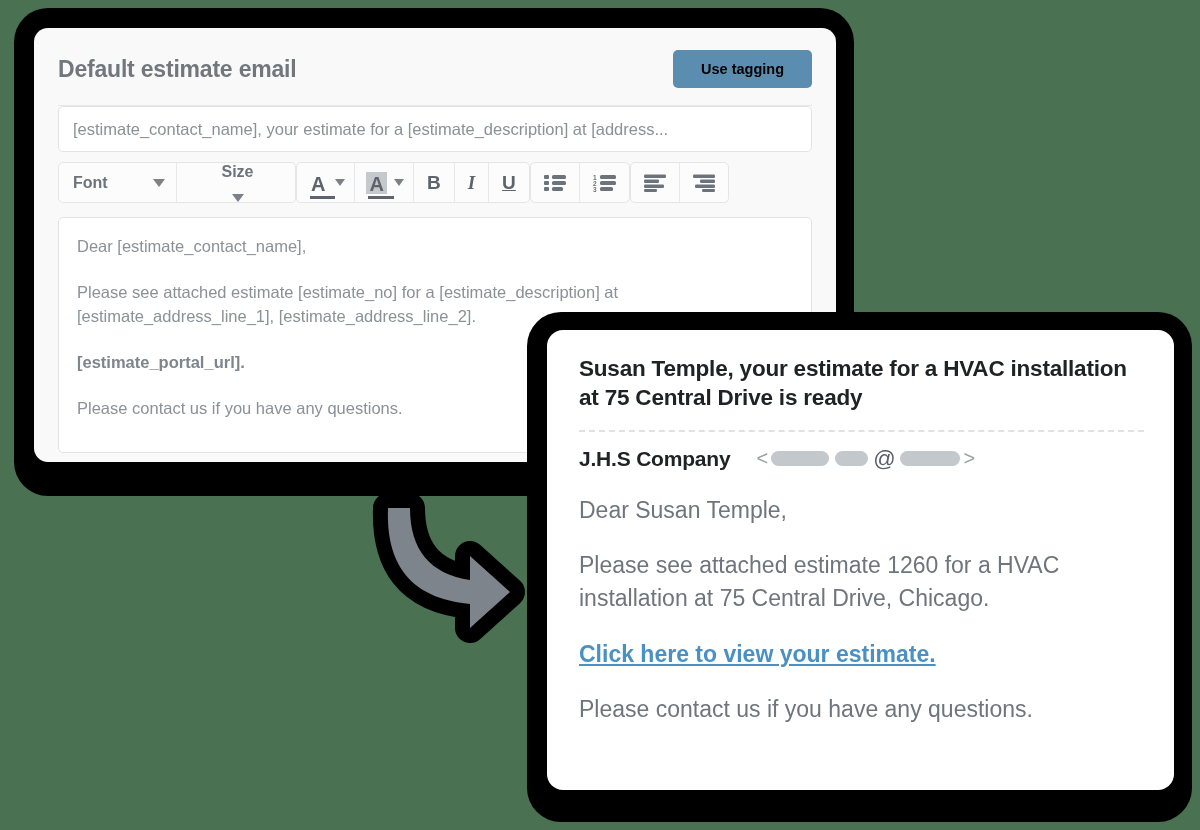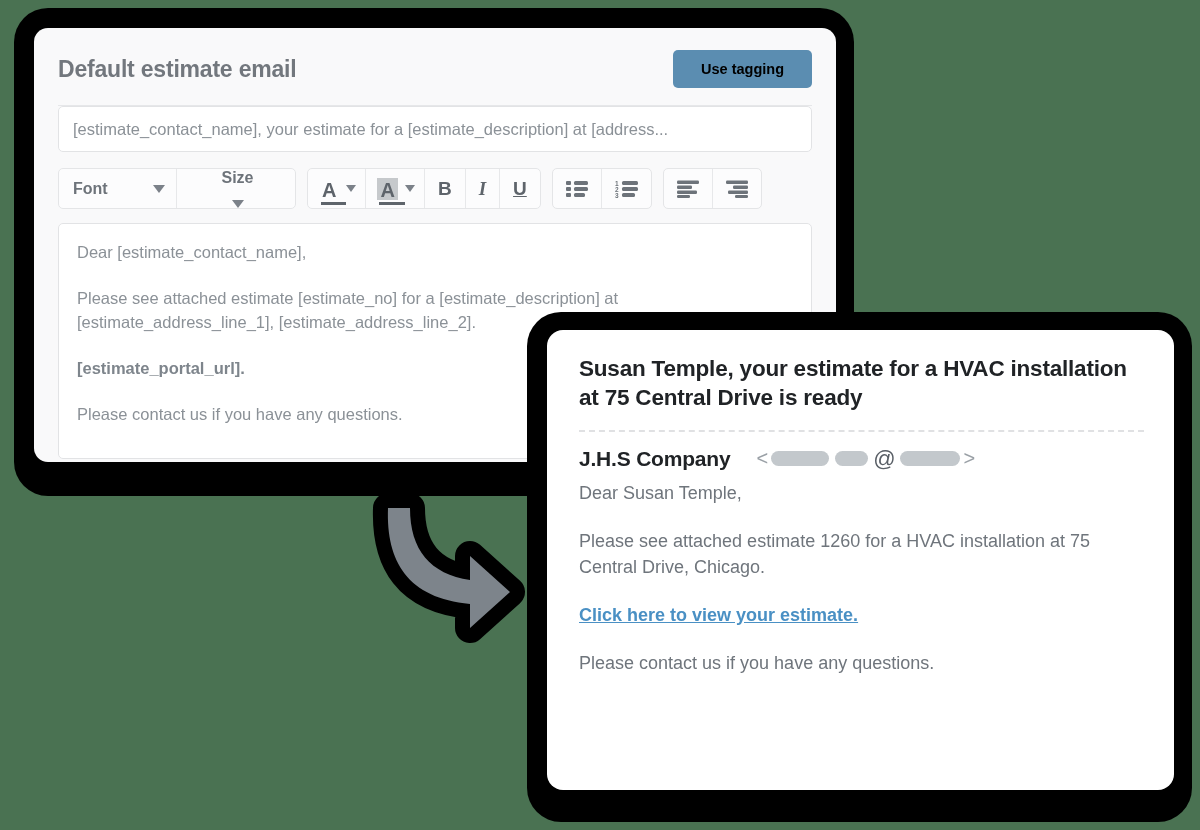--- a/index.html
+++ b/index.html
@@ -71,24 +71,24 @@
     align-items: center;
     padding: 0 14px;
     font-size: 16.5px;
     color: #8b9197;
     white-space: nowrap;
     overflow: hidden;
   }
 
   
   .toolbar {
-    margin-top: 16px;
-    display: flex;
-    align-items: center;
-    gap: 11px;
+    margin-top: 10px;
+    display: flex;
+    align-items: center;
+    gap: 0;
   }
   .tb-group {
     display: flex;
     align-items: stretch;
     background: #fcfcfd;
     border: 1px solid #e4e5e7;
     border-radius: 5px;
     height: 41px;
     overflow: hidden;
   }
@@ -216,22 +216,22 @@
     border-radius: 8px;
     margin: 0 3px;
   }
   .pill.p1 { width: 58px; }
   .pill.p2 { width: 33px; }
   .pill.p3 { width: 60px; }
   .at { font-size: 22px; color: #595f66; margin: 0 2px; }
   .angle { color: #9aa0a6; font-size: 20px; }
 
   .pv-body {
-    margin-top: 8px;
-    font-size: 18px;
+    margin-top: 22px;
+    font-size: 23px;
     color: #6f757c;
     line-height: 1.45;
   }
   .pv-body p { margin-bottom: 22px; }
   .pv-link {
     color: #4a90c4;
     font-weight: bold;
     text-decoration: underline;
     cursor: pointer;
   }

